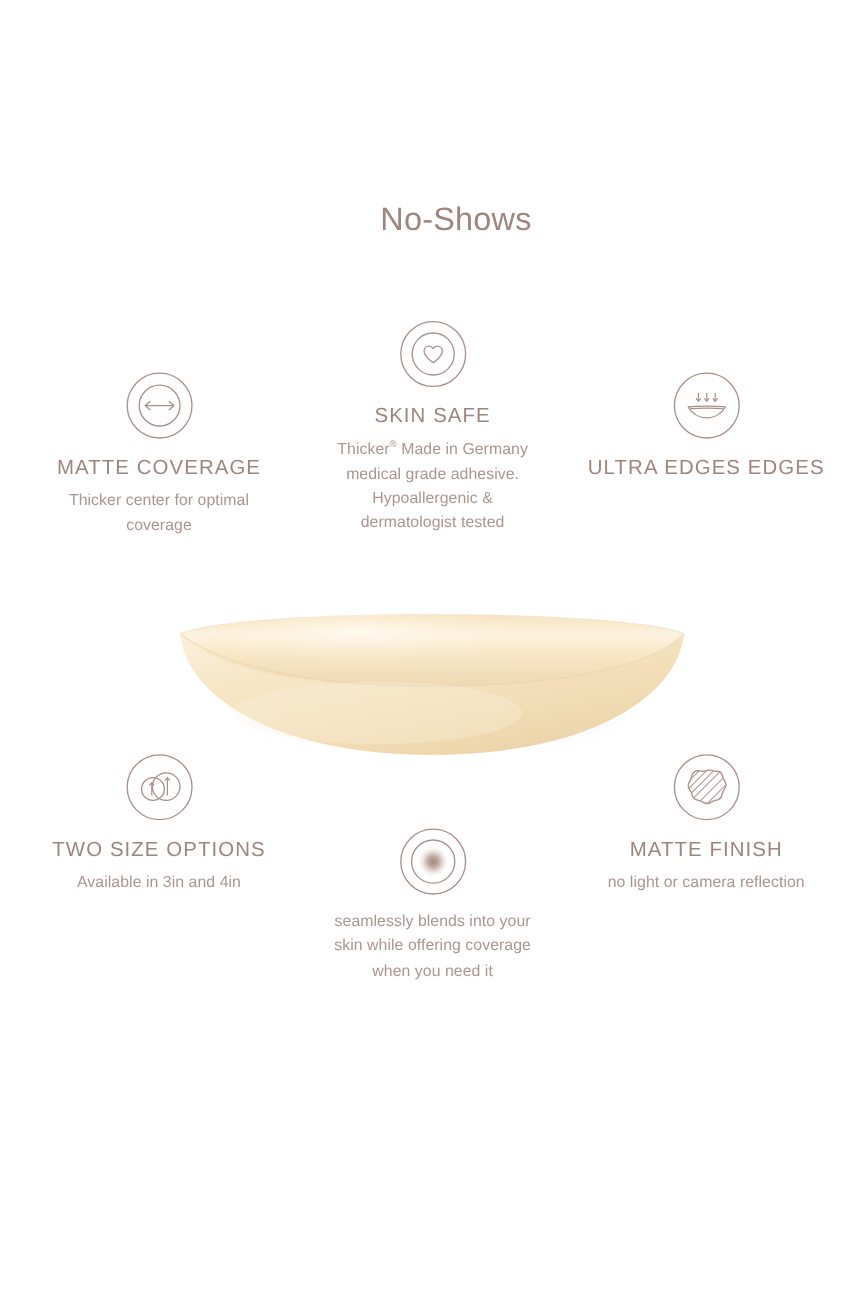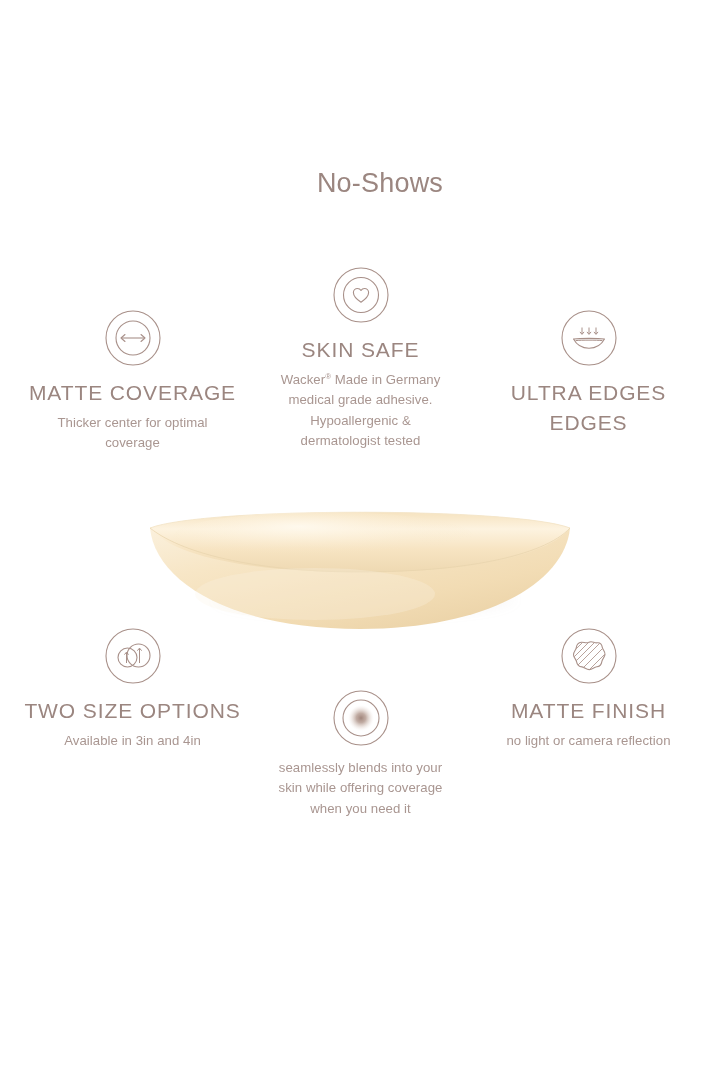--- a/index.html
+++ b/index.html
@@ -44,21 +44,21 @@
     color: #a08d87;
   }
   .feature .icon-wrap {
     display: flex;
     justify-content: center;
     align-items: center;
     height: 60px;
     margin-bottom: 10px;
   }
   .feature .f-title {
-    font-size: 21px;
+    font-size: 17px;
     letter-spacing: 0.9px;
     color: #9b8680;
     line-height: 1.42;
     font-weight: 400;
     white-space: pre-line;
   }
   .feature .f-desc {
     font-size: 13.2px;
     color: #a99691;
     line-height: 1.55;
@@ -129,21 +129,21 @@
 
   <div class="feature" id="feat-skin-safe">
     <div class="icon-wrap">
       <svg width="58" height="58" viewBox="0 0 58 58" fill="none">
         <circle cx="29" cy="29" r="27" stroke="#a89089" stroke-width="1.1"></circle>
         <circle cx="29" cy="29" r="17.5" stroke="#a89089" stroke-width="1.1"></circle>
         <path d="M29 36.2 C29 36.2 21.4 31.4 21.4 26.6 C21.4 24.2 23.3 22.5 25.5 22.5 C27 22.5 28.3 23.3 29 24.5 C29.7 23.3 31 22.5 32.5 22.5 C34.7 22.5 36.6 24.2 36.6 26.6 C36.6 31.4 29 36.2 29 36.2 Z" stroke="#a89089" stroke-width="1.1" fill="none" stroke-linejoin="round"></path>
       </svg>
     </div>
     <div class="f-title">SKIN SAFE</div>
-    <div class="f-desc"><span>Wacker</span><sup>®</sup><span> Made in Germany
+    <div class="f-desc"><span>Thicker</span><sup>®</sup><span> Made in Germany
 medical grade adhesive.
 Hypoallergenic &amp;
 dermatologist tested</span></div>
   </div>
 
   <div class="feature" id="feat-ultra-thin">
     <div class="icon-wrap">
       <svg width="58" height="58" viewBox="0 0 58 58" fill="none">
         <circle cx="29" cy="29" r="27" stroke="#a89089" stroke-width="1.1"></circle>
         <line x1="22" y1="18.5" x2="22" y2="25" stroke="#a89089" stroke-width="1"></line>

